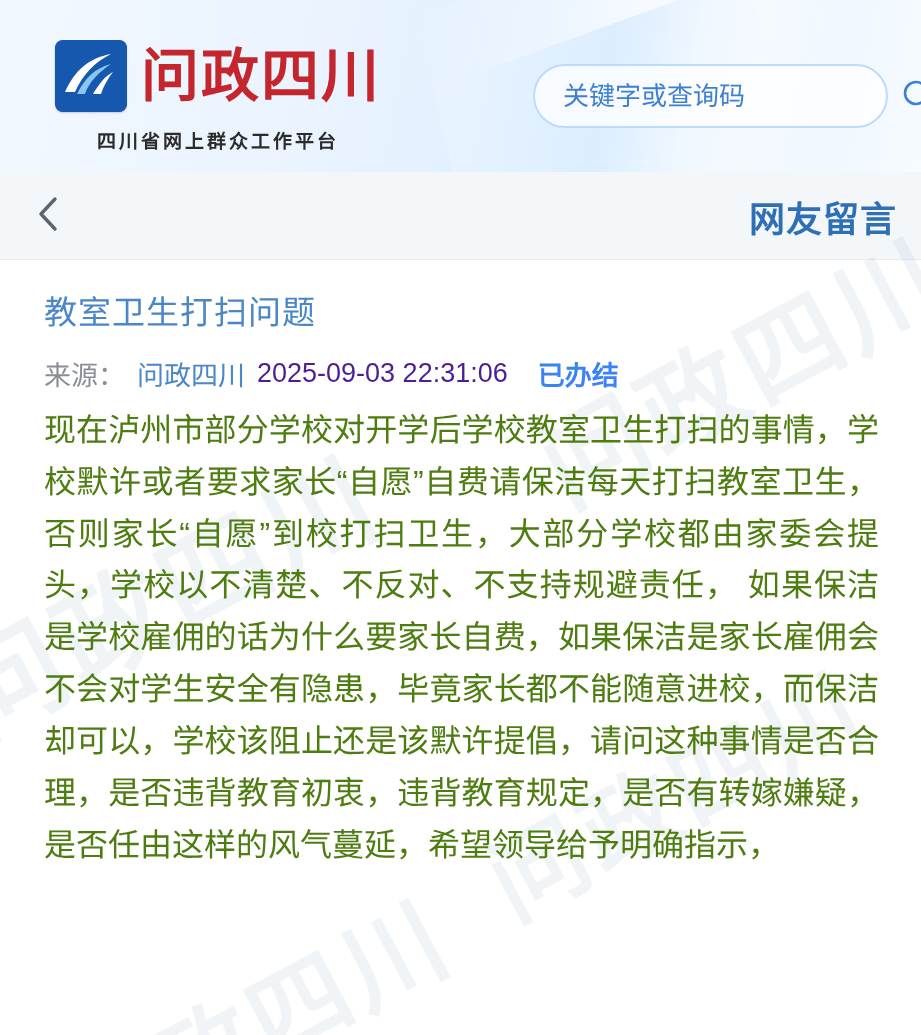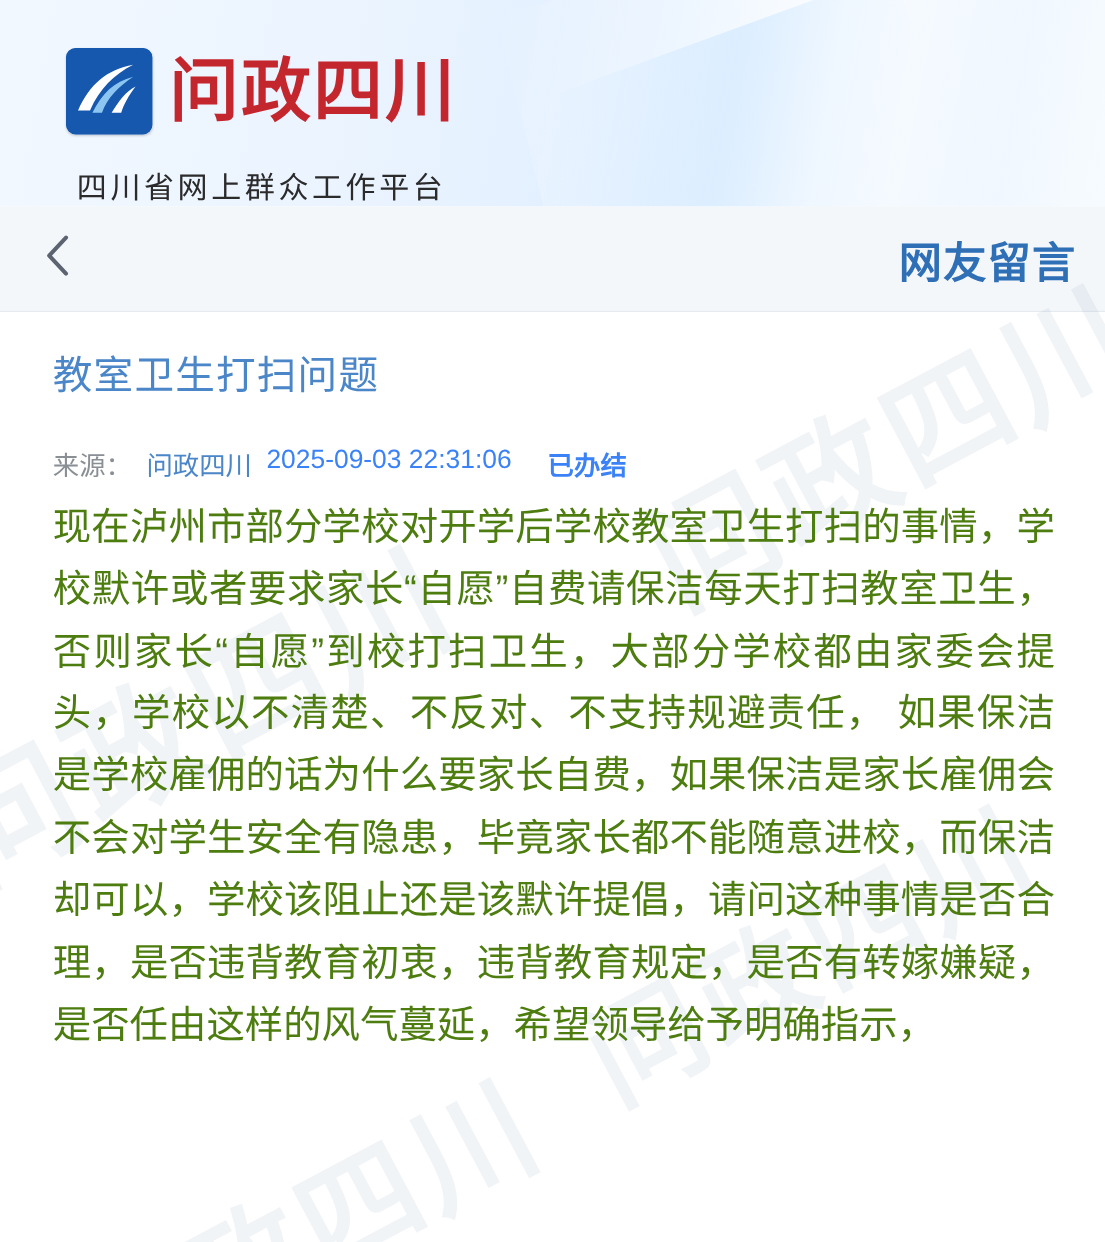--- a/index.html
+++ b/index.html
@@ -70,25 +70,25 @@
   .brand-mark svg { display:block; }
   .brand-title {
     font-size: 58px;
     line-height: 1;
     font-weight: 700;
     color: #c4262e;
     letter-spacing: 2px;
     font-family: "DejaVu Sans", "Liberation Sans", sans-serif;
   }
   .brand-sub {
-    margin-top: 24px;
-    font-size: 25px;
+    margin-top: 14px;
+    font-size: 19px;
     letter-spacing: 3px;
     color: #2b2b2b;
-    font-weight: 400;
+    font-weight: 700;
   }
 
   .search-box {
     position: absolute;
     left: 533px;
     top: 64px;
     width: 355px;
     height: 64px;
     border: 2px solid #bcdcfb;
     border-radius: 34px;
@@ -157,35 +157,35 @@
   .wm1 { top: 250px; left: -70px; }
   .wm2 { top: 460px; left: 470px; font-size: 96px;}
   .wm3 { top: 30px;  left: 520px; font-size: 104px;}
   .wm4 { top: 690px; left: 40px;  font-size: 100px;}
 
   .post-title {
     position: relative;
     font-size: 33px;
     font-weight: 400;
     color: #4a86c8;
-    margin: 0 0 36px 0;
+    margin: 0 0 20px 0;
     letter-spacing: 1px;
   }
   .post-meta {
     position: relative;
     display: flex;
-    align-items: flex-start;
+    align-items: center;
     gap: 12px;
-    font-size: 22px;
+    font-size: 27px;
     margin-bottom: 12px;
     white-space: nowrap;
   }
   .meta-label { color: #8a8f96; }
   .meta-source { color: #4a86c8; }
-  .meta-date { color: #3b82f6; }
+  .meta-date { color: #4c1d95; }
   .meta-status {
     color: #3b82f6;
     font-weight: 700;
     margin-left: 18px;
   }
   .post-body {
     position: relative;
     font-size: 32px;
     line-height: 1.62;
     color: #4d7c0f;
@@ -209,20 +209,29 @@
           <path d="M10 52 C20 30, 34 18, 56 14 C40 22, 28 34, 20 52 Z" fill="#ffffff"></path>
           <path d="M22 54 C30 38, 40 28, 56 24 C44 32, 34 42, 30 54 Z" fill="#8cc6f0"></path>
           <path d="M38 54 C44 44, 50 36, 58 32 C52 40, 48 47, 46 54 Z" fill="#ffffff"></path>
         </svg>
       </div>
       <div class="brand-title">问政四川</div>
     </div>
     <div class="brand-sub">四川省网上群众工作平台</div>
   </div>
 
+  <div class="search-box">
+    <input class="search-input" type="text" placeholder="关键字或查询码" style="">
+    <span class="search-icon">
+      <svg width="38" height="38" viewBox="0 0 38 38" aria-hidden="true">
+        <circle cx="16" cy="16" r="11" fill="none" stroke="#3d7fd1" stroke-width="2.6"></circle>
+        <line x1="24.5" y1="24.5" x2="33" y2="33" stroke="#3d7fd1" stroke-width="2.8" stroke-linecap="round"></line>
+      </svg>
+    </span>
+  </div>
 </div>
 
 <div class="subnav">
   <div class="back-btn">
     <span>
       <svg width="26" height="40" viewBox="0 0 26 40" aria-hidden="true">
         <polyline points="20,5 6,20 20,35" fill="none" stroke="#5b6470" stroke-width="3.4" stroke-linecap="round" stroke-linejoin="round"></polyline>
       </svg>
     </span>
   </div>

